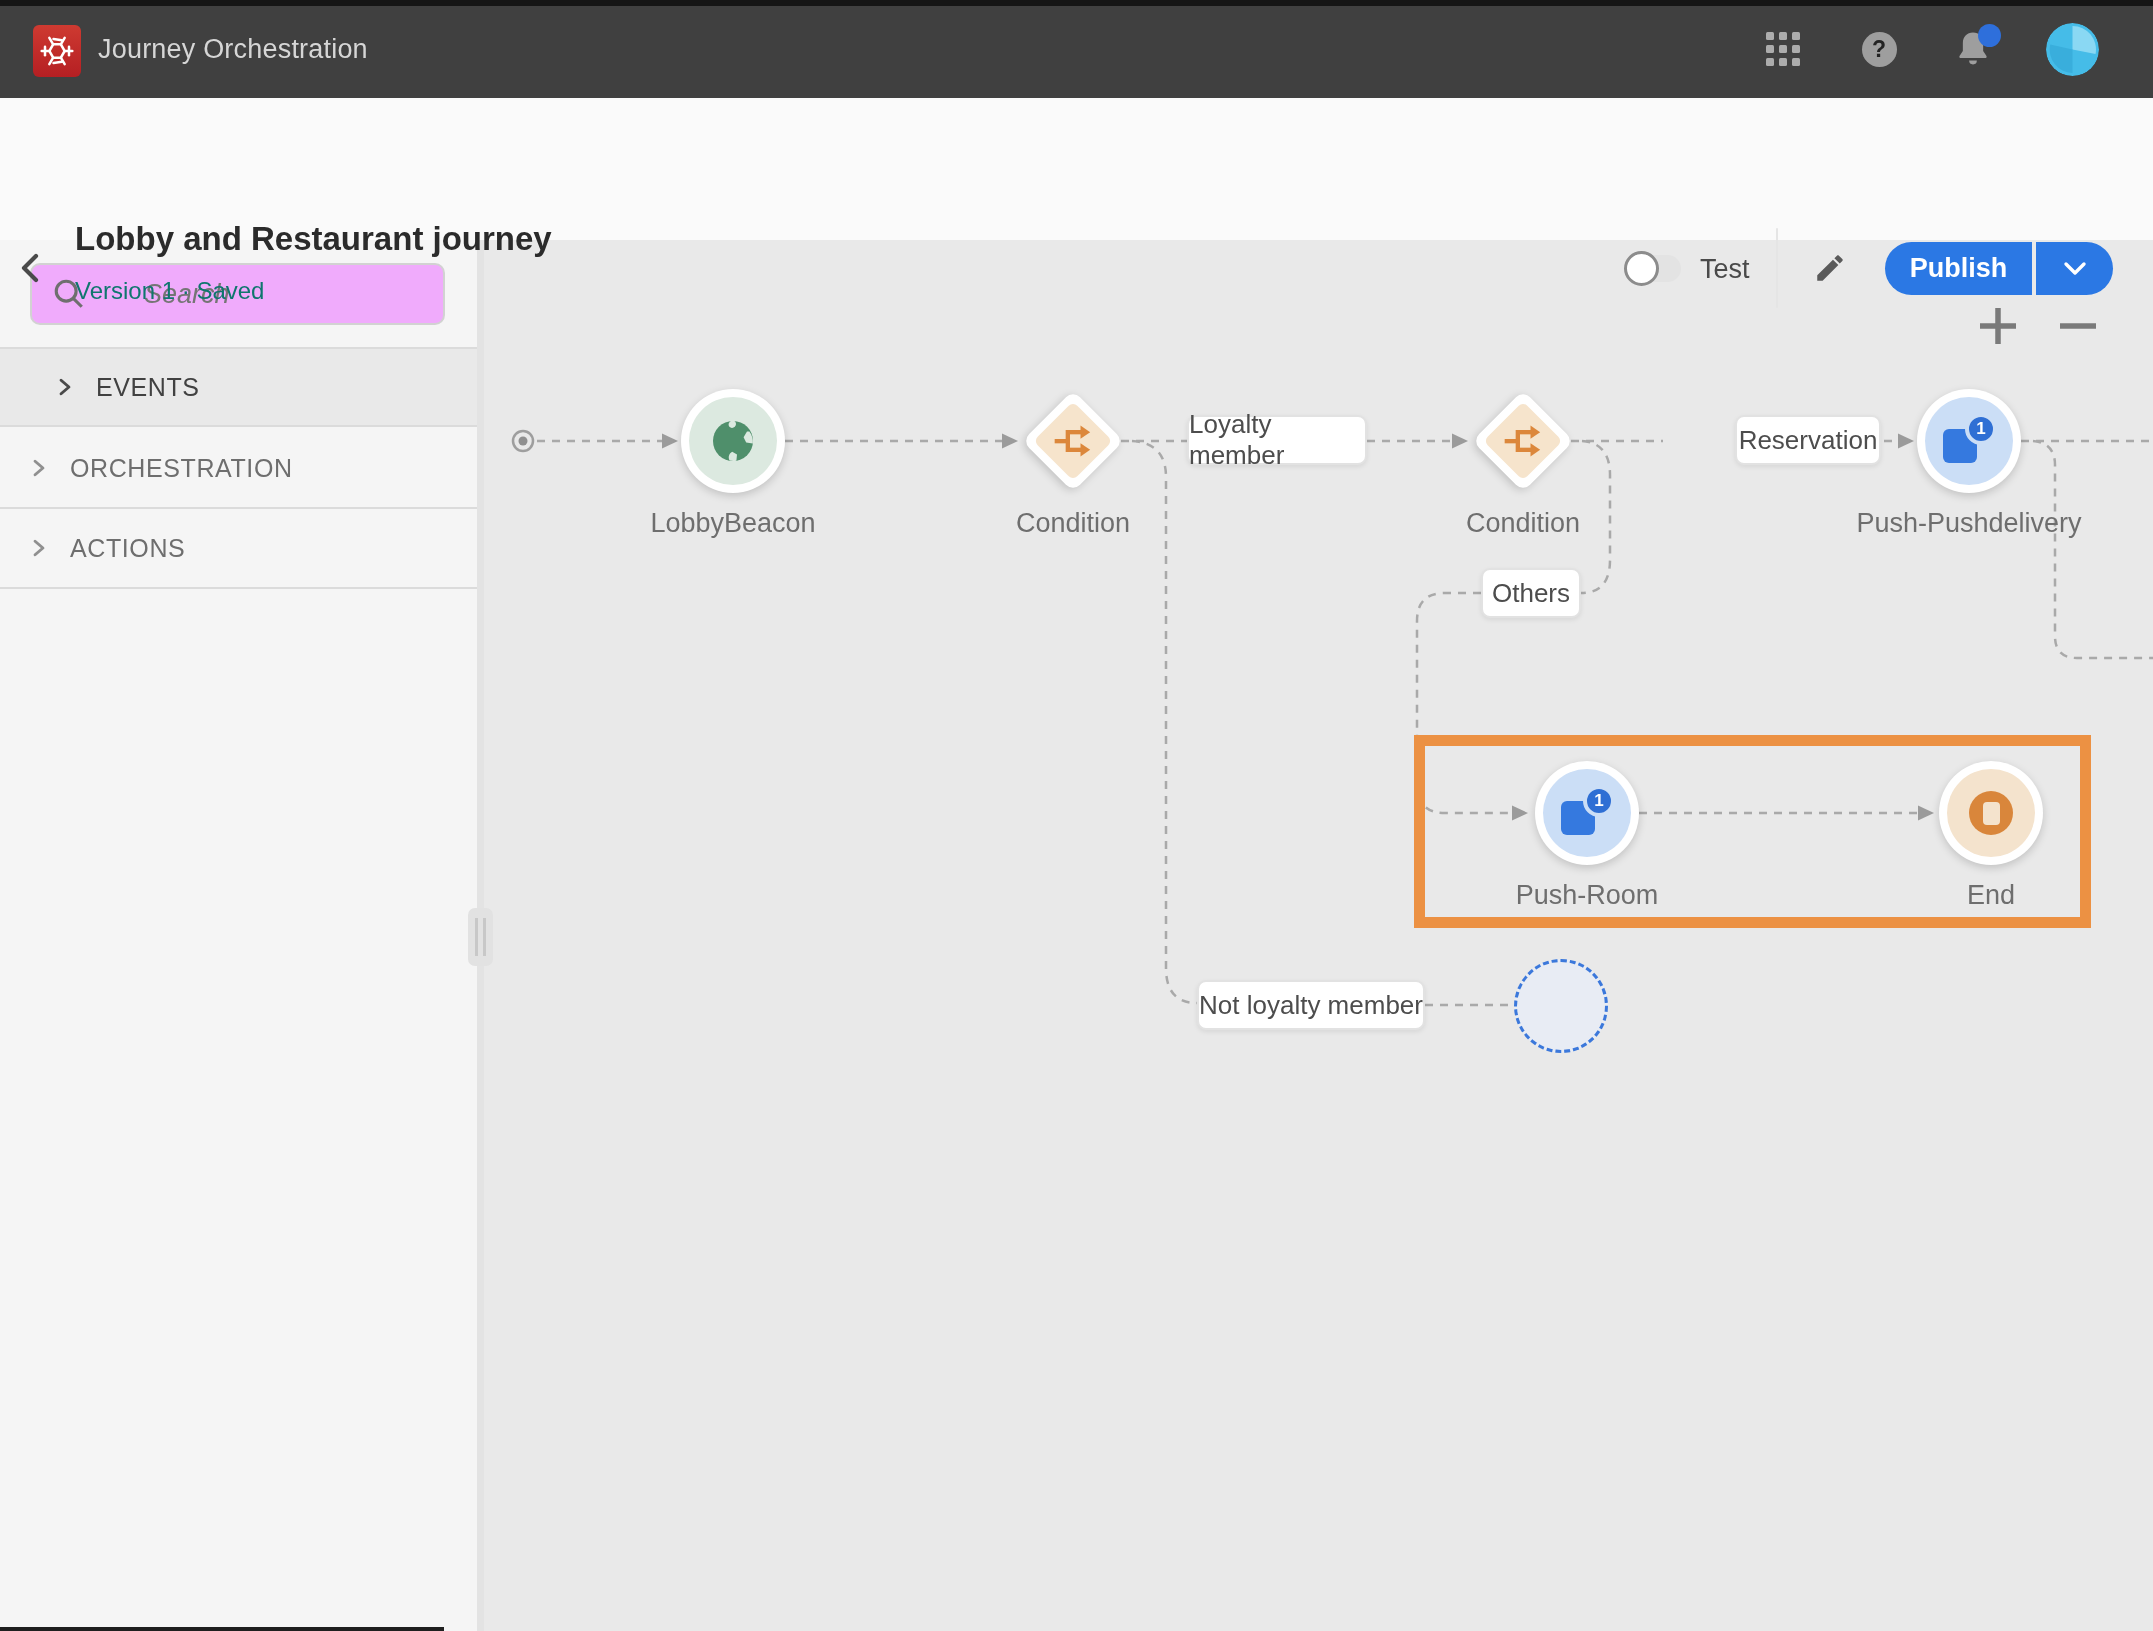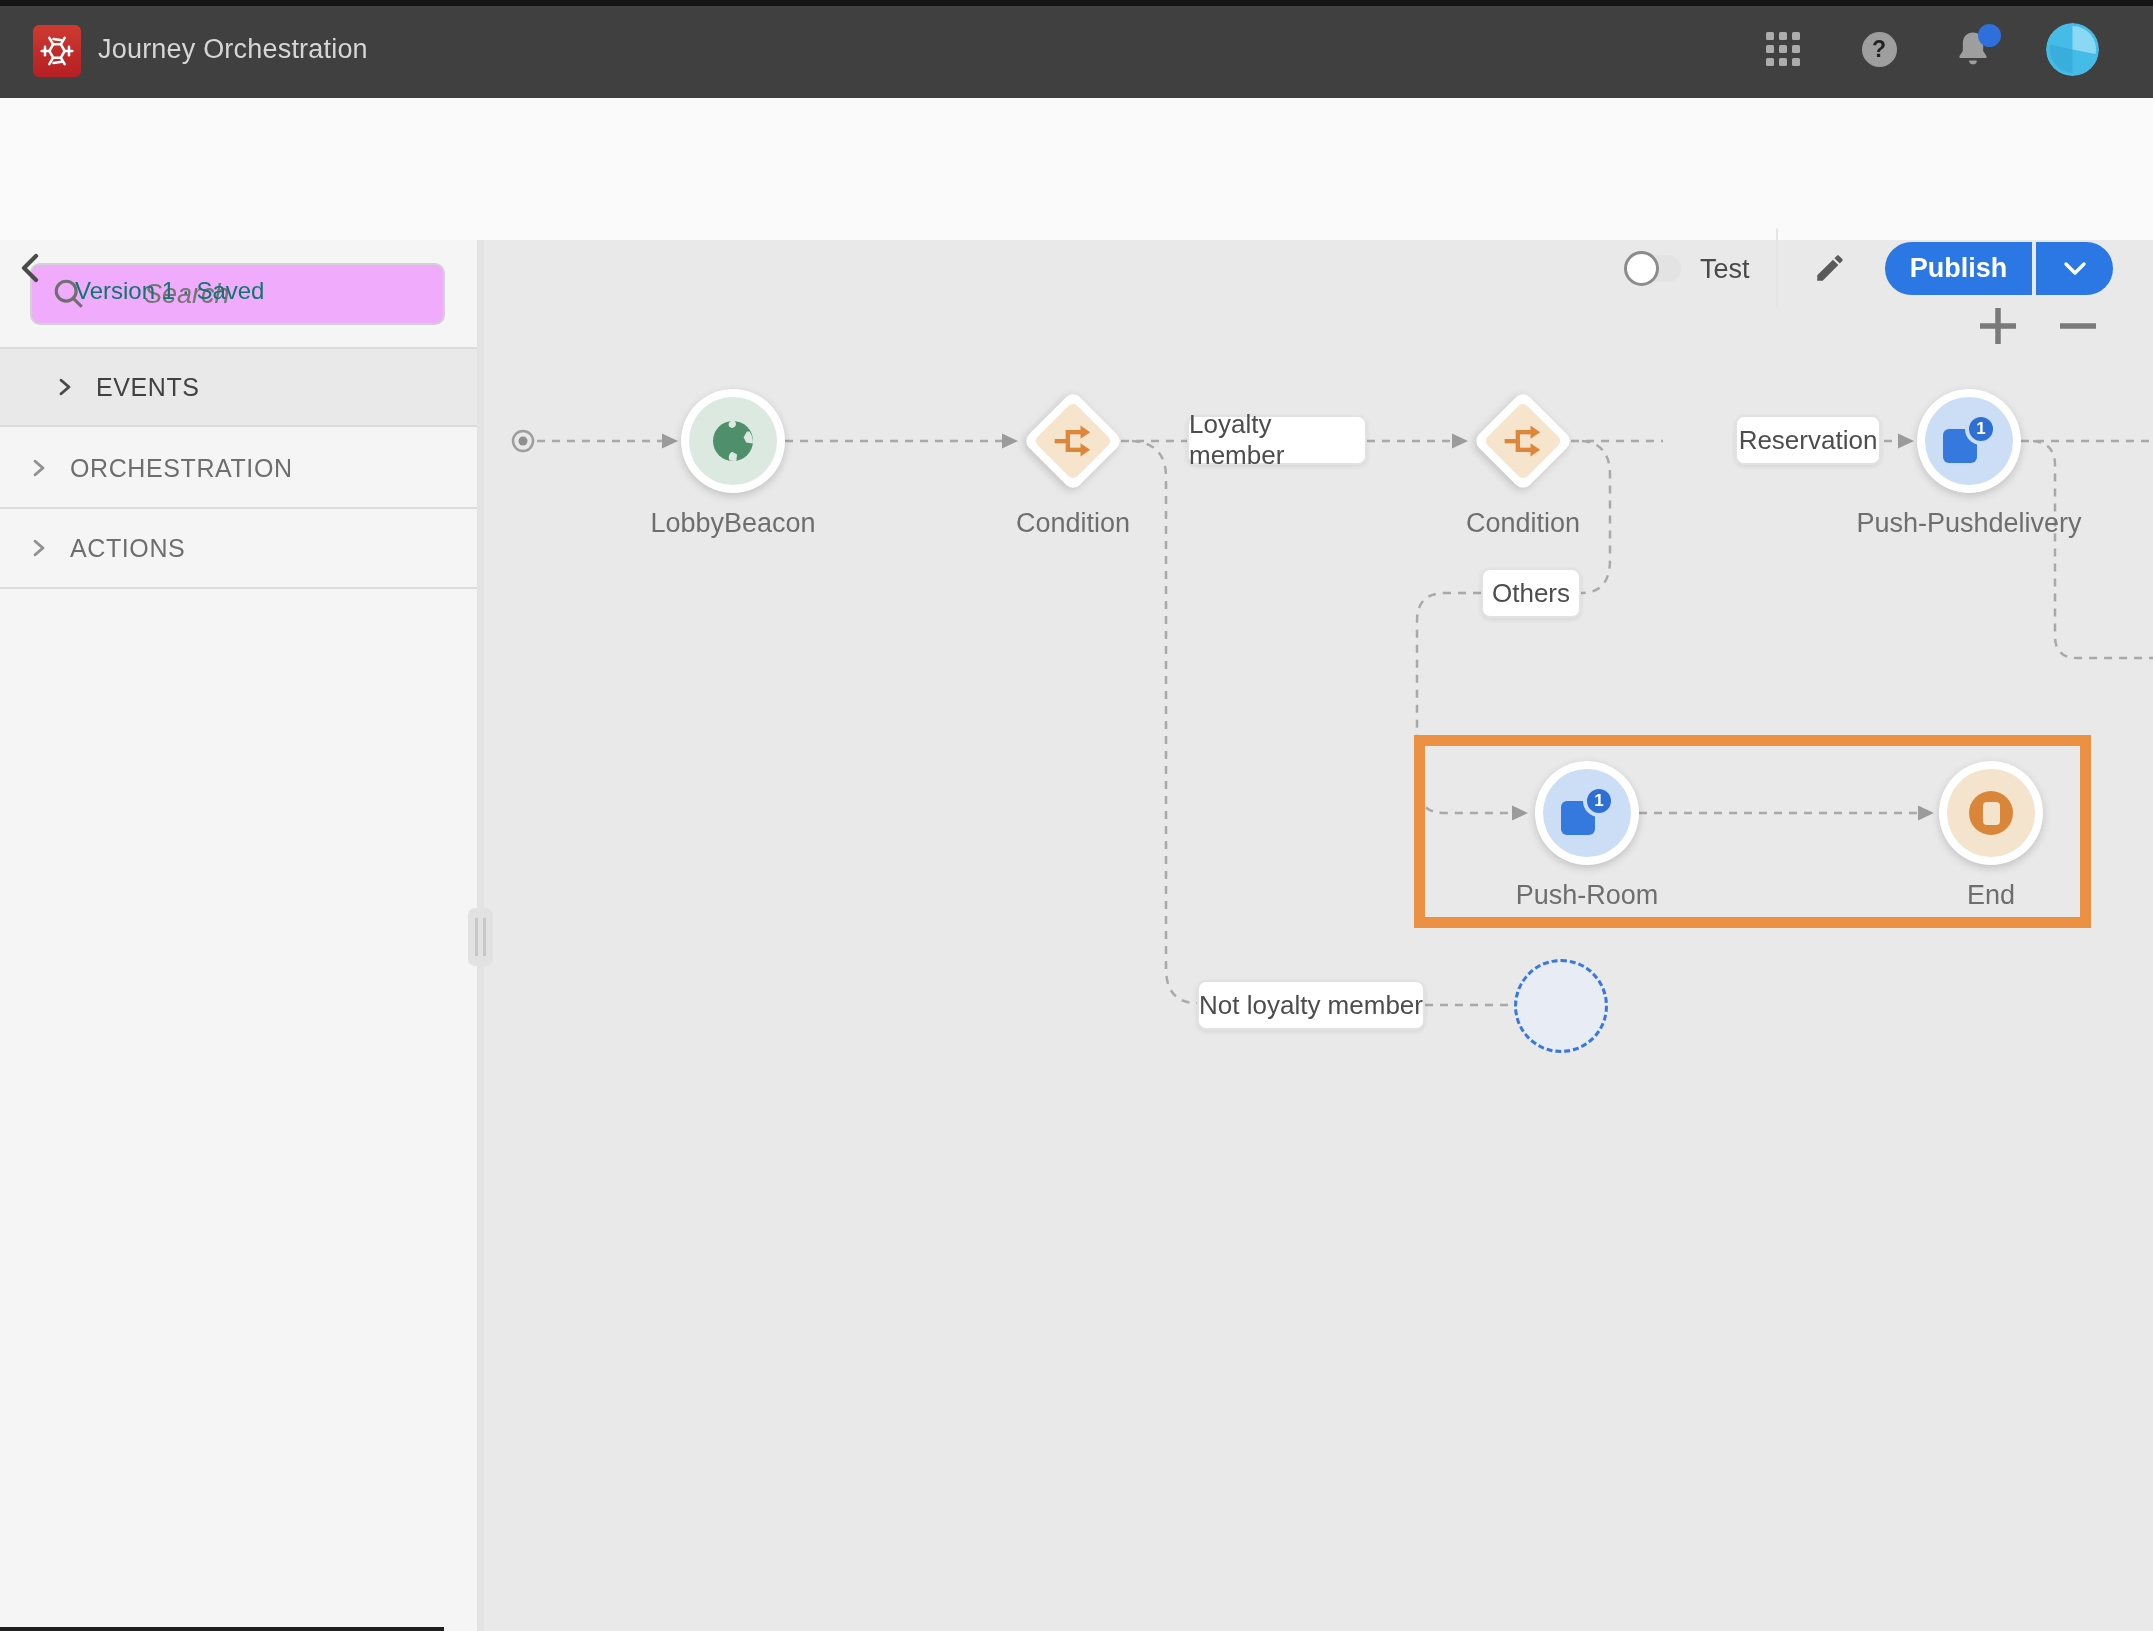--- a/index.html
+++ b/index.html
@@ -281,20 +281,21 @@
       <i></i>
       <i></i>
     </div>
 
   <div class="header">
     <div class="back-btn">
       <svg width="26" height="30" viewBox="0 0 16 20">
         <path d="M12 2 L4 10 L12 18" fill="none" stroke="#4A4A4A" stroke-width="2.8" stroke-linecap="round" stroke-linejoin="round"></path>
       </svg>
     </div>
+    <div class="page-title">Lobby and Restaurant journey</div>
     <div class="page-subtitle">Version 1 · Saved</div>
 
     <div class="toggle">
       <div class="toggle-knob"></div>
     </div>
     <div class="toggle-label">Test</div>
     <div class="hdr-divider"></div>
 
     <div class="pencil-btn">
       <svg width="34" height="34" viewBox="0 0 24 24">

